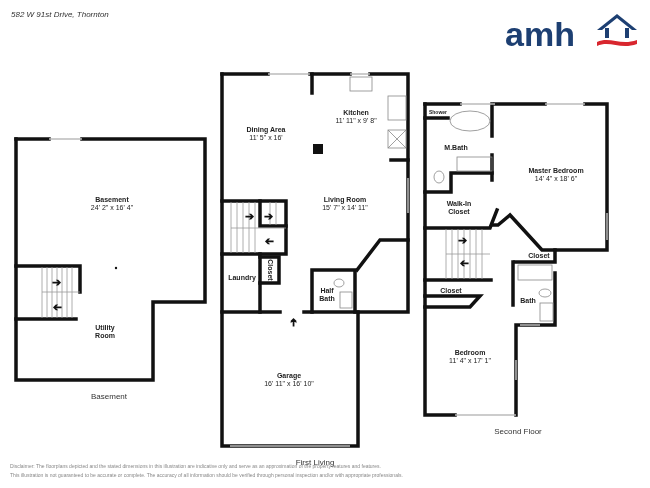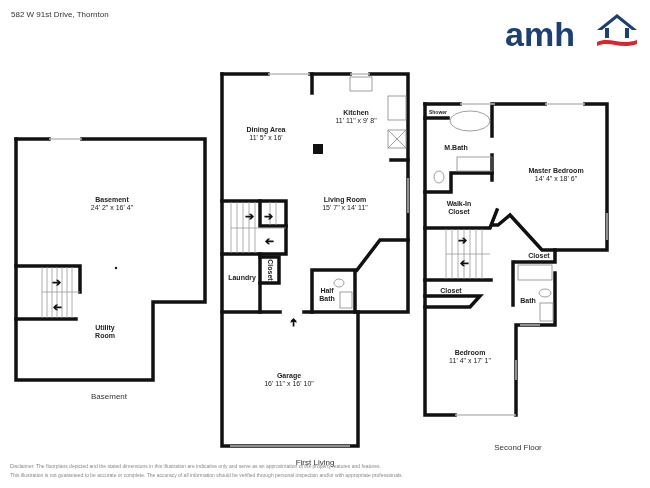--- a/index.html
+++ b/index.html
@@ -1,18 +1,18 @@
 <!DOCTYPE html>
 <html><head>
 <meta charset="utf-8">
 <style>
   html,body{margin:0;padding:0;background:#fff;}
   body{width:650px;height:488px;position:relative;overflow:hidden;font-family:"Liberation Sans",sans-serif;color:#222;}
   .abs{position:absolute;}
-  .address{left:11px;top:10px;font-size:8px;color:#333;}
+  .address{left:11px;top:10px;font-size:8px;color:#333;font-style:italic;}
   .logo{left:505px;top:8px;width:135px;height:48px;}
   .plan{position:absolute;left:0;top:0;width:650px;height:488px;}
   .lbl{position:absolute;text-align:center;font-size:7px;line-height:8px;color:#222;white-space:nowrap;transform:translateX(-50%);}
   .lbl b{display:block;font-weight:bold;}
   .floor-cap{position:absolute;font-size:8px;color:#333;transform:translateX(-50%);white-space:nowrap;}
   .disclaimer{left:10px;top:462px;font-size:5px;line-height:9px;color:#888;}
 </style>
 </head>
 <body>
 
@@ -153,18 +153,18 @@
 </div>
 <div class="lbl" style="left:451px;top:287px">
   <b>Closet</b>
 </div>
 <div class="lbl" style="left:528px;top:297px">
   <b>Bath</b>
 </div>
 <div class="lbl" style="left:470px;top:349px">
   <b>Bedroom</b><span>11' 4" x 17' 1"</span>
 </div>
-<div class="floor-cap" style="left:518px;top:443px">Second Floor</div>
+<div class="floor-cap" style="left:518px;top:427px">Second Floor</div>
 
 <div class="abs disclaimer">
   <div>Disclaimer: The floorplans depicted and the stated dimensions in this illustration are indicative only and serve as an approximation of the property features and features.</div>
   <div>This illustration is not guaranteed to be accurate or complete. The accuracy of all information should be verified through personal inspection and/or with appropriate professionals.</div>
 </div>
 
 </body></html>

